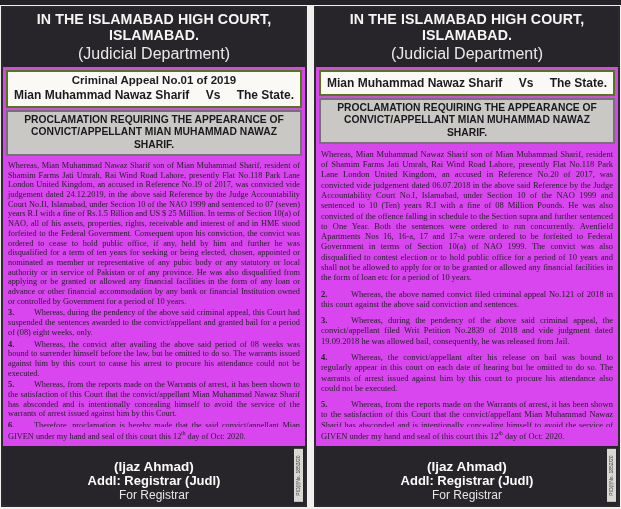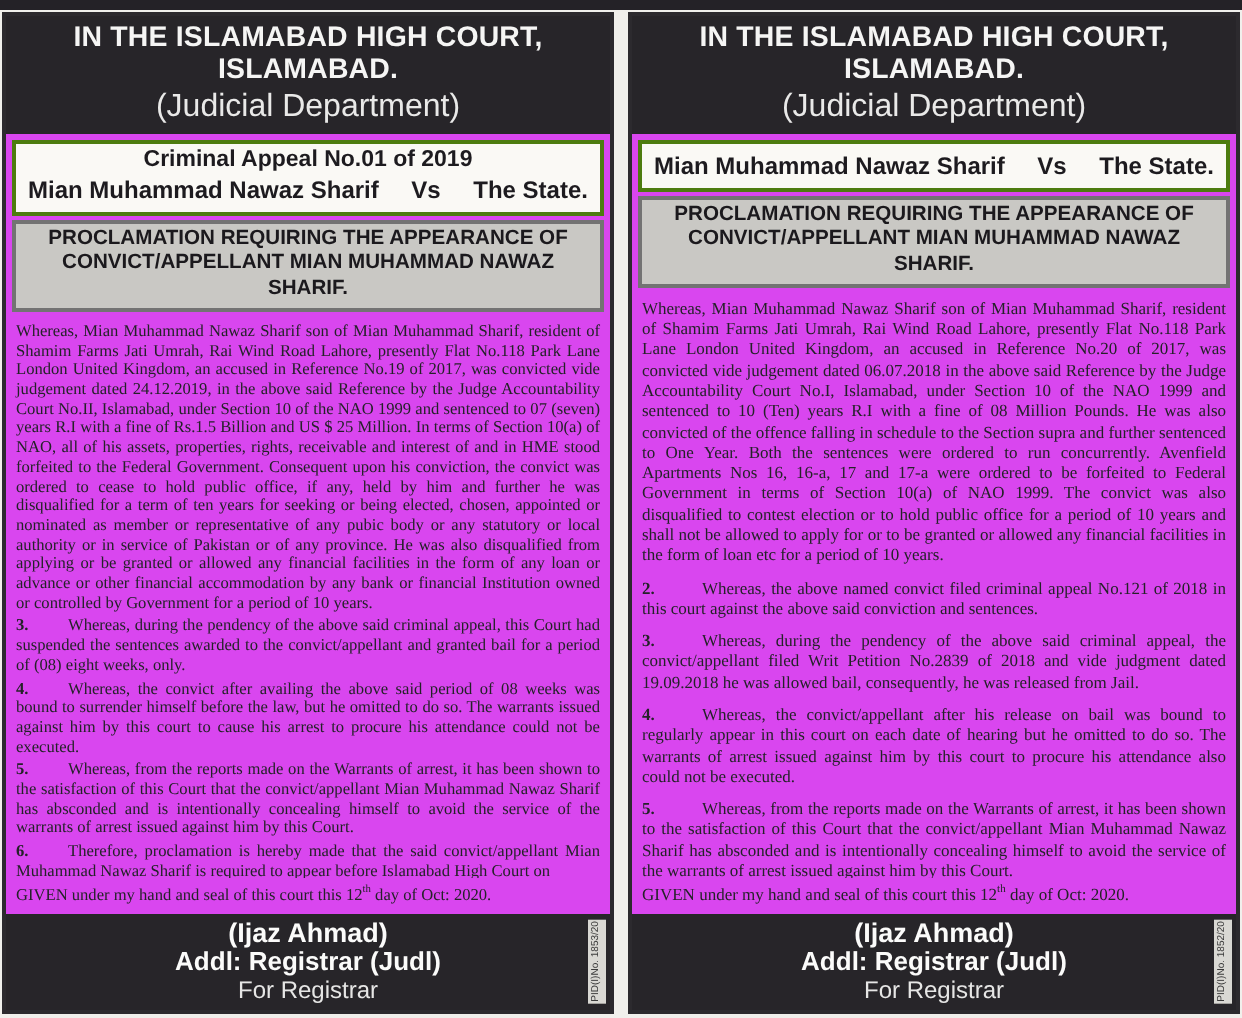--- a/index.html
+++ b/index.html
@@ -29,21 +29,21 @@
   .panel-right .body p { margin:0 0 6px; }
   .pnum { display:inline-block; min-width:26px; font-weight:bold; }
   .panel-right .pnum { min-width:30px; }
   .b { font-weight:normal; }
   sup { font-size:65%; }
 
   .given { padding:3px 5px 5px; font-family:"Liberation Serif", serif; color:#242228; }
   .panel-left  .given { font-size:8.3px; }
   .panel-right .given { font-size:8.5px; }
 
-  .ftr { position:relative; background:#272529; color:#fbfbfa; text-align:center; padding:2px 14px 3px; }
+  .ftr { position:relative; background:#272529; color:#fbfbfa; text-align:center; padding:13px 14px 3px; }
   .ftr-name  { font-weight:bold; font-size:13.5px; line-height:1.12; }
   .ftr-title { font-weight:bold; font-size:13px; line-height:1.12; }
   .ftr-role  { font-weight:normal; font-size:12px; line-height:1.1; color:#e6e6e5; }
   .pid-strip { position:absolute; right:2px; top:3px; bottom:3px; width:9px; background:#d9d8d3;
                color:#3a3a3a; writing-mode:vertical-rl; transform:rotate(180deg);
                font-size:5px; line-height:9px; text-align:center; overflow:hidden; white-space:nowrap; }
 </style>
 </head>
 <body>
 

